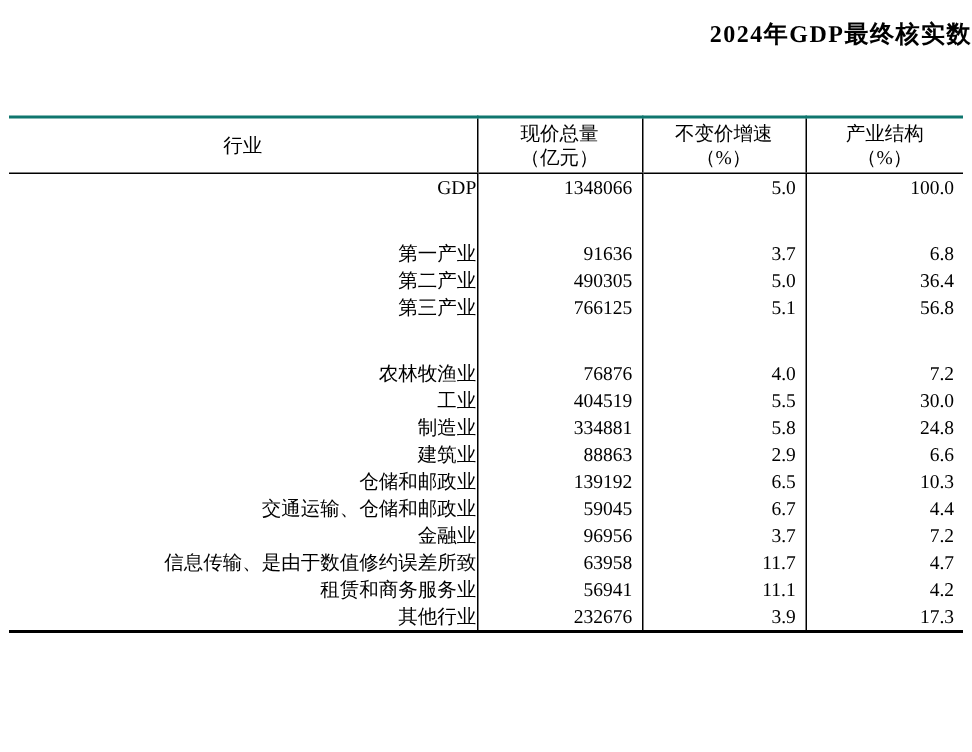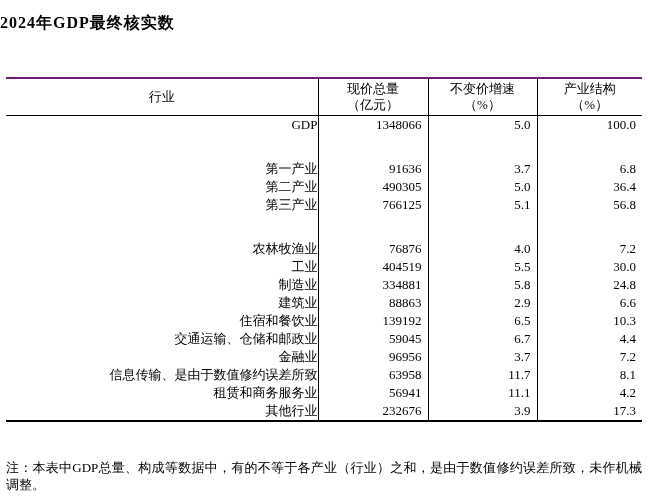--- a/index.html
+++ b/index.html
@@ -12,33 +12,33 @@
   .page {
     position: relative;
     width: 648px;
     height: 501px;
     background: #ffffff;
     overflow: hidden;
   }
   .title {
     padding-top: 13px;
     height: 24px;
-    text-align: left;
+    text-align: right;
     font-weight: bold;
     font-size: 16px;
     letter-spacing: 1px;
   }
   table.gdp {
     position: absolute;
     top: 77px;
     left: 6px;
     width: 636px;
     border-collapse: collapse;
     table-layout: fixed;
-    border-top: 2px solid #701a75;
+    border-top: 2px solid #0f766e;
     border-bottom: 2px solid #000;
     font-size: 13px;
   }
   col.c0 { width: 312px; }
   col.c1 { width: 110px; }
   col.c2 { width: 109px; }
   col.c3 { width: 105px; }
   thead th {
     font-weight: normal;
     text-align: center;
@@ -158,53 +158,52 @@
           <td class="c-num">5.8</td>
           <td class="c-num">24.8</td>
         </tr>
         <tr>
           <td class="c-label">建筑业</td>
           <td class="c-num">88863</td>
           <td class="c-num">2.9</td>
           <td class="c-num">6.6</td>
         </tr>
         <tr>
-          <td class="c-label">住宿和餐饮业</td>
+          <td class="c-label">仓储和邮政业</td>
           <td class="c-num">139192</td>
           <td class="c-num">6.5</td>
           <td class="c-num">10.3</td>
         </tr>
         <tr>
           <td class="c-label">交通运输、仓储和邮政业</td>
           <td class="c-num">59045</td>
           <td class="c-num">6.7</td>
           <td class="c-num">4.4</td>
         </tr>
         <tr>
           <td class="c-label">金融业</td>
           <td class="c-num">96956</td>
           <td class="c-num">3.7</td>
           <td class="c-num">7.2</td>
         </tr>
         <tr>
           <td class="c-label">信息传输、是由于数值修约误差所致</td>
           <td class="c-num">63958</td>
           <td class="c-num">11.7</td>
-          <td class="c-num">8.1</td>
+          <td class="c-num">4.7</td>
         </tr>
         <tr>
           <td class="c-label">租赁和商务服务业</td>
           <td class="c-num">56941</td>
           <td class="c-num">11.1</td>
           <td class="c-num">4.2</td>
         </tr>
         <tr>
           <td class="c-label">其他行业</td>
           <td class="c-num">232676</td>
           <td class="c-num">3.9</td>
           <td class="c-num">17.3</td>
         </tr>
       </tbody>
   </table>
 
-  <div class="note">注：本表中GDP总量、构成等数据中，有的不等于各产业（行业）之和，是由于数值修约误差所致，未作机械调整。</div>
 
 </div>
 
 </body></html>

